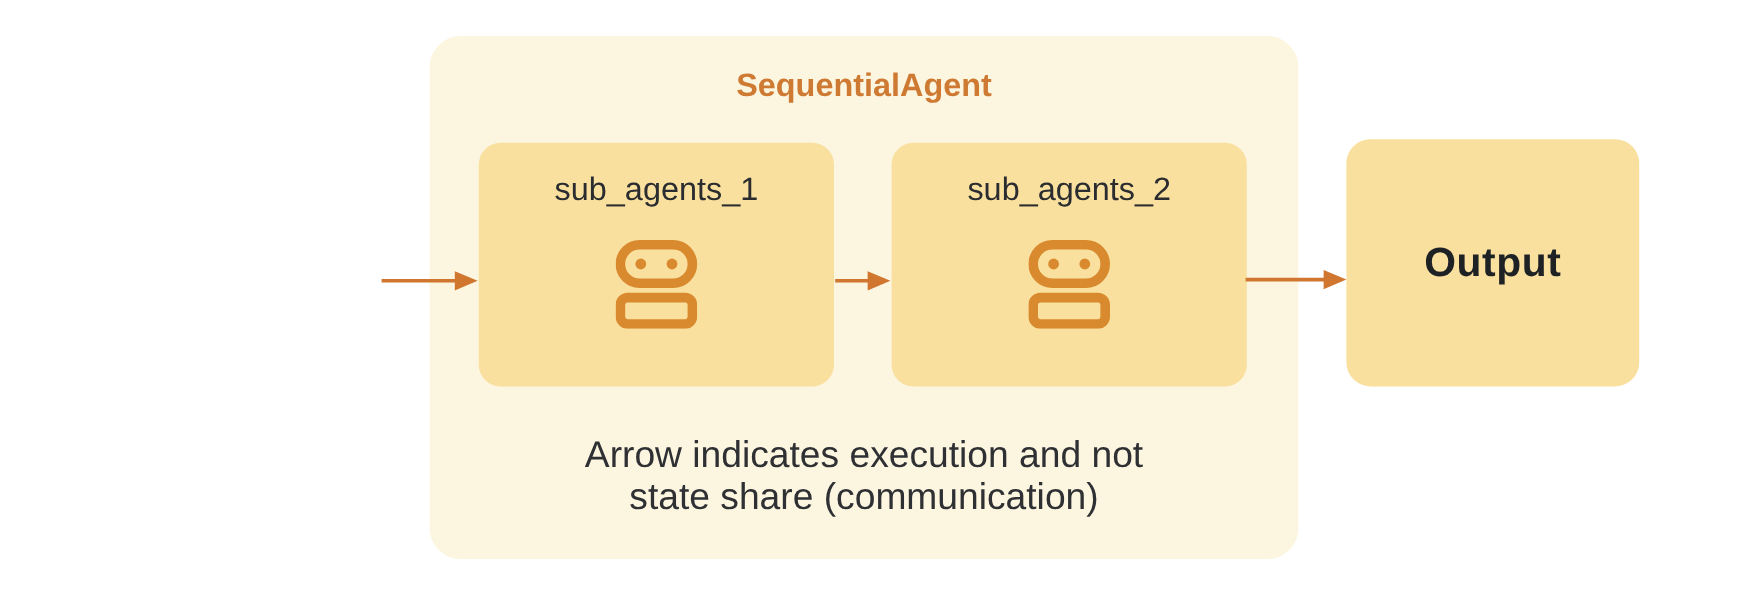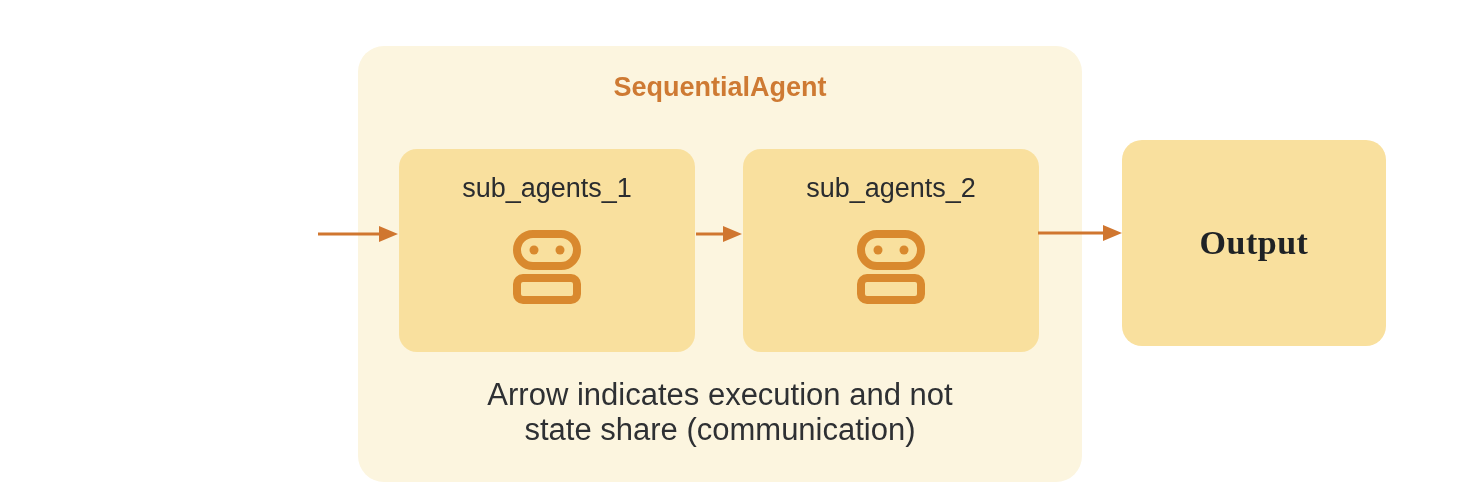--- a/index.html
+++ b/index.html
@@ -14,50 +14,49 @@
   }
   .node {
     position: absolute;
     background: #F9E09E;
     border-radius: 20px;
     display: flex;
     align-items: center;
     justify-content: center;
   }
   .node-input  { left: 21px;   top: 132px; width: 296px; height: 205px; }
-  .node-output { left: 1122px; top: 140px; width: 264px; height: 206px; font-family: Liberation Serif, serif; }
+  .node-output { left: 1122px; top: 116px; width: 244px; height: 206px; }
   .io-label {
     font-size: 34px;
     font-weight: 700;
     color: #1F2225;
     letter-spacing: 0.5px;
   }
   .agent-container {
     position: absolute;
     left: 358px;
     top: 30px;
     width: 724px;
     height: 436px;
     background: #FCF5DF;
     border-radius: 26px;
-    margin-top: 16px;
   }
   .agent-title {
     position: absolute;
     top: 26px;
     left: 0;
     width: 100%;
     text-align: center;
     font-size: 27px;
     font-weight: 700;
     color: #CE7A33;
   }
   .sub-node {
     position: absolute;
-    top: 103px;
+    top: 89px;
     width: 296px;
     height: 203px;
     background: #F9E09E;
     border-radius: 18px;
   }
   .sub-node-1 { left: 41px; }
   .sub-node-2 { left: 385px; text-decoration: underline; }
   .sub-label {
     position: absolute;
     top: 24px;

